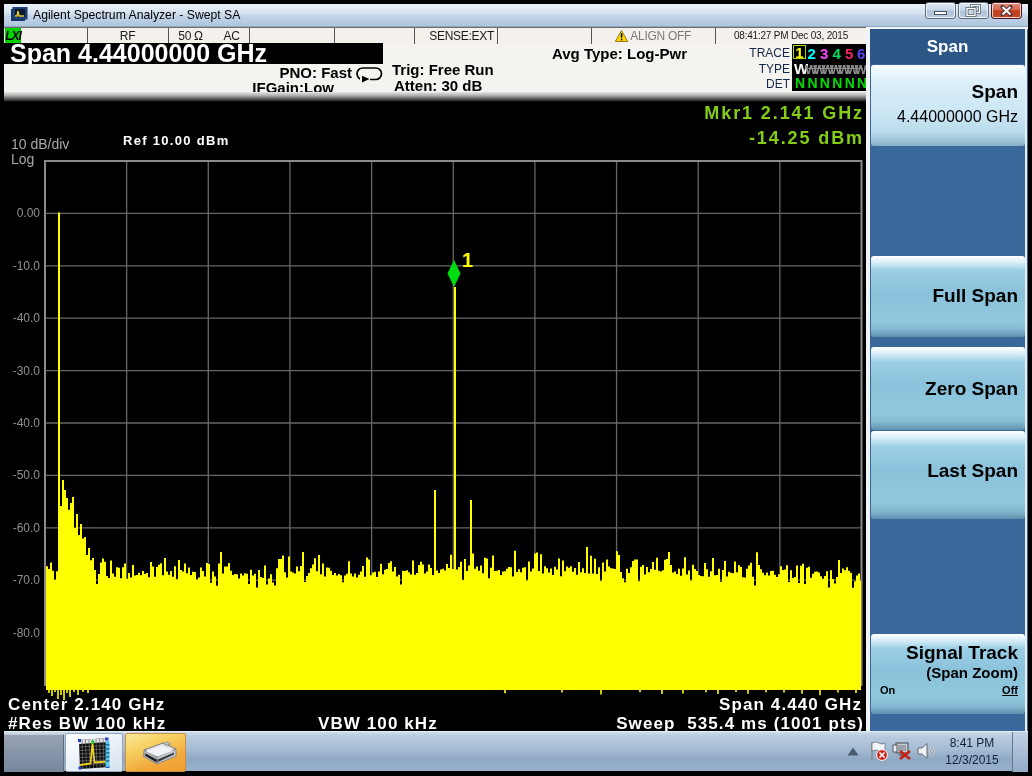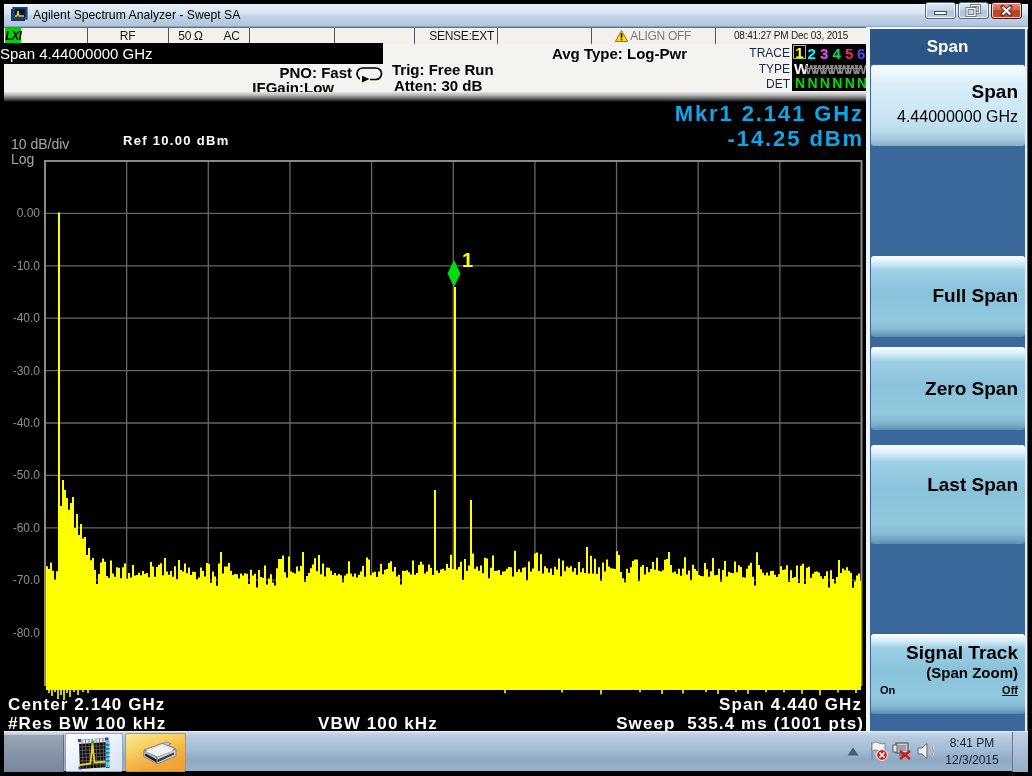--- a/index.html
+++ b/index.html
@@ -28,29 +28,29 @@
 .sep { position:absolute; top:0; width:1px; height:16px; background:#555; }
 #lxi { position:absolute; left:1px; top:0px; width:16px; height:16px; background:#00D400;
   color:#000; font-weight:bold; font-style:italic; font-size:12px; line-height:16px;
   text-align:center; letter-spacing:-1px; }
 
 
 #measbar { left:4px; top:44px; width:862px; height:50px; background:#F5F3F0; }
 #measgrad { left:4px; top:92px; width:862px; height:10px;
   background:linear-gradient(#E8E8E8 0%, #AFAFAF 35%, #4E4E4E 75%, #000 100%); }
 #spanbar { position:absolute; left:-4px; top:-1px; width:383px; height:21px; background:#000;
-  color:#FFF; font-weight:normal; font-size:15px; line-height:21px; }
+  color:#FFF; font-weight:bold; font-size:25px; line-height:21px; padding-left:10px; }
 .meas { position:absolute; font-weight:bold; font-size:15px; color:#000; }
 #tracebox { position:absolute; left:788px; top:0px; width:74px; height:47px; background:#000; }
 .tlabel { position:absolute; right:76px; font-size:12px; color:#14284A; text-align:right; }
 .trow { position:absolute; left:2px; font-weight:bold; font-size:15px; white-space:nowrap; }
 
 
-#mkr { left:0px; top:101px; width:864px; text-align:right; color:#0ea5e9;
-  font-weight:bold; font-size:22px; line-height:25px; letter-spacing:1.9px; }
+#mkr { left:0px; top:101px; width:864px; text-align:right; color:#84cc16;
+  font-weight:bold; font-size:18px; line-height:25px; letter-spacing:1.9px; }
 #dbdiv { left:11px; top:136px; font-size:14px; color:#A8A8A8; }
 #reflvl { left:123px; top:133px; font-size:13px; font-weight:bold; color:#FFF; letter-spacing:1.3px; }
 #logl { left:11px; top:151px; font-size:14px; color:#A8A8A8; }
 .ylab { position:absolute; width:40px; text-align:right; font-size:12px; color:#909090; }
 .bann { position:absolute; color:#FFF; font-weight:bold; font-size:17px; white-space:nowrap; letter-spacing:1.1px; }
 
 
 #panel { left:866px; top:27px; width:162px; height:705px; background:#3A689A; }
 #panelwl { position:absolute; left:0; top:0; width:4px; height:705px; background:#F0F4F8; }
 #panelwt { position:absolute; left:0; top:0; width:162px; height:2px; background:#F0F4F8; }
@@ -203,21 +203,21 @@
     <div class="pbtn hl" style="top:38px;height:81px">
       <div class="t1" style="padding-top:16px">Span</div>
       <div style="font-size:16px;padding-right:7px;padding-top:5px">4.44000000 GHz</div>
     </div>
     <div class="pbtn" style="top:229px;height:81px">
         <div class="t1" style="padding-top:29px">Full&nbsp;Span</div>
       </div>
     <div class="pbtn" style="top:320px;height:83px">
         <div class="t1" style="padding-top:31px">Zero&nbsp;Span</div>
       </div>
-    <div class="pbtn" style="top:418px;height:99px">
+    <div class="pbtn" style="top:404px;height:88px">
         <div class="t1" style="padding-top:29px">Last&nbsp;Span</div>
       </div>
     <div class="pbtn" style="top:607px;height:80px">
       <div class="t1" style="padding-top:8px">Signal Track</div>
       <div style="font-size:15px;font-weight:bold;padding-right:7px">(Span Zoom)</div>
       <div style="font-size:11px;font-weight:bold;padding:3px 7px 0 9px;text-align:left">On<span style="float:right;text-decoration:underline">Off</span></div>
     </div>
   </div>
 
   <div id="taskbar" class="abs">

